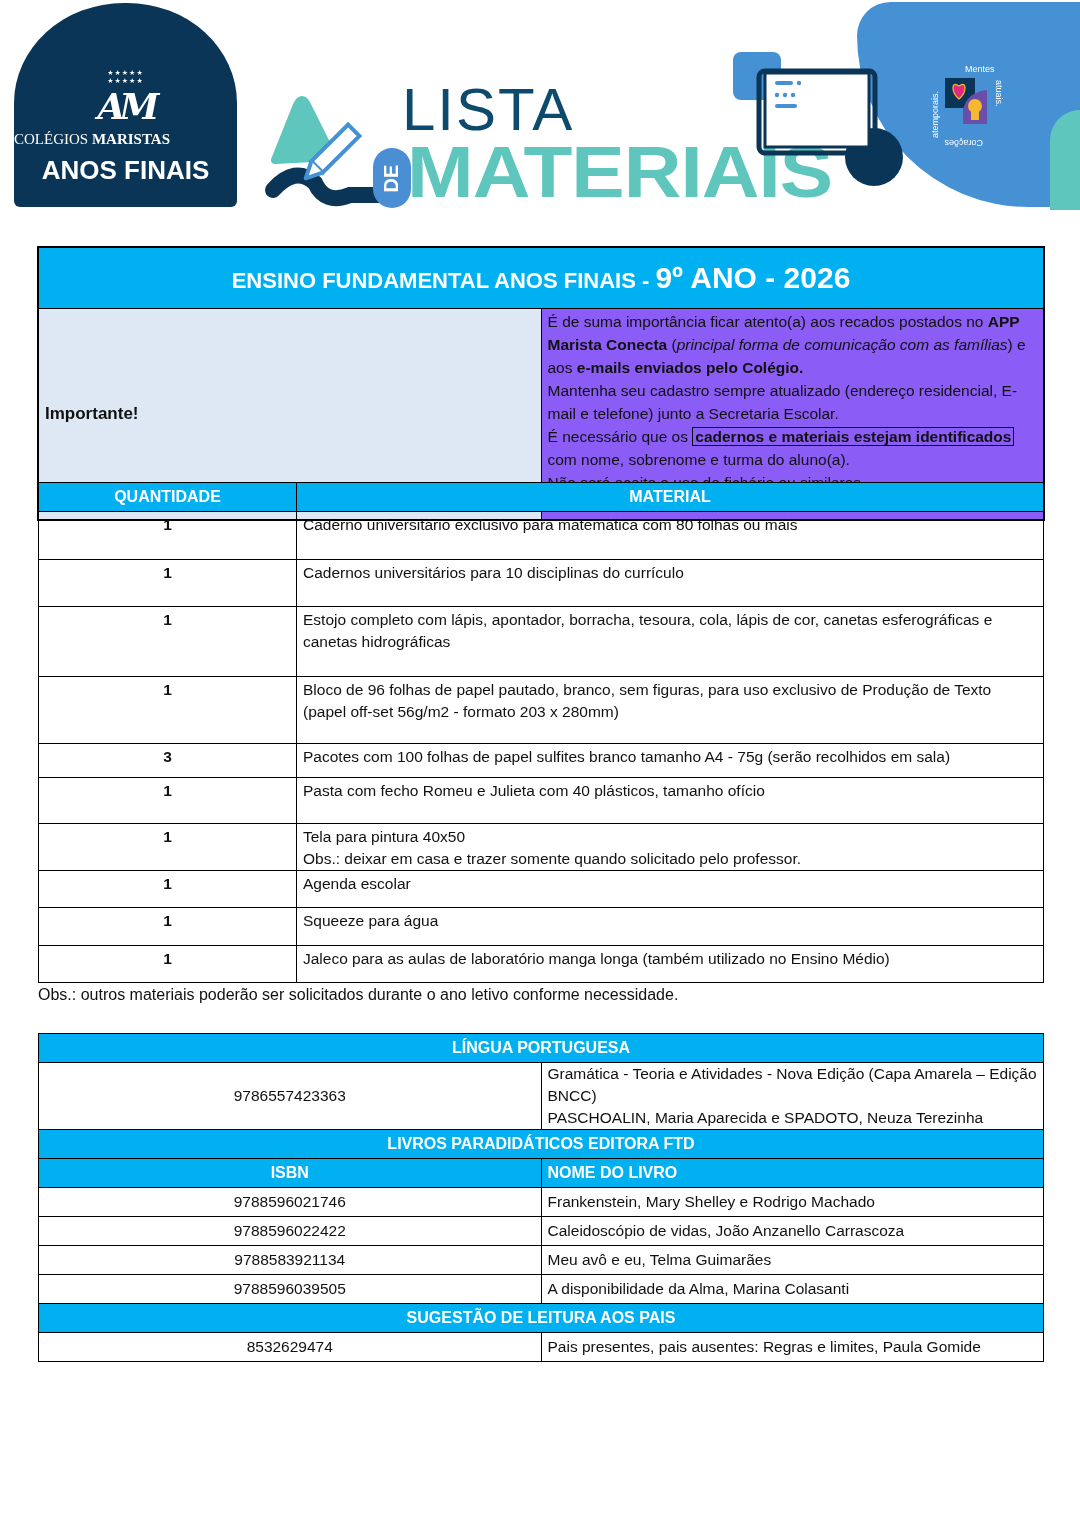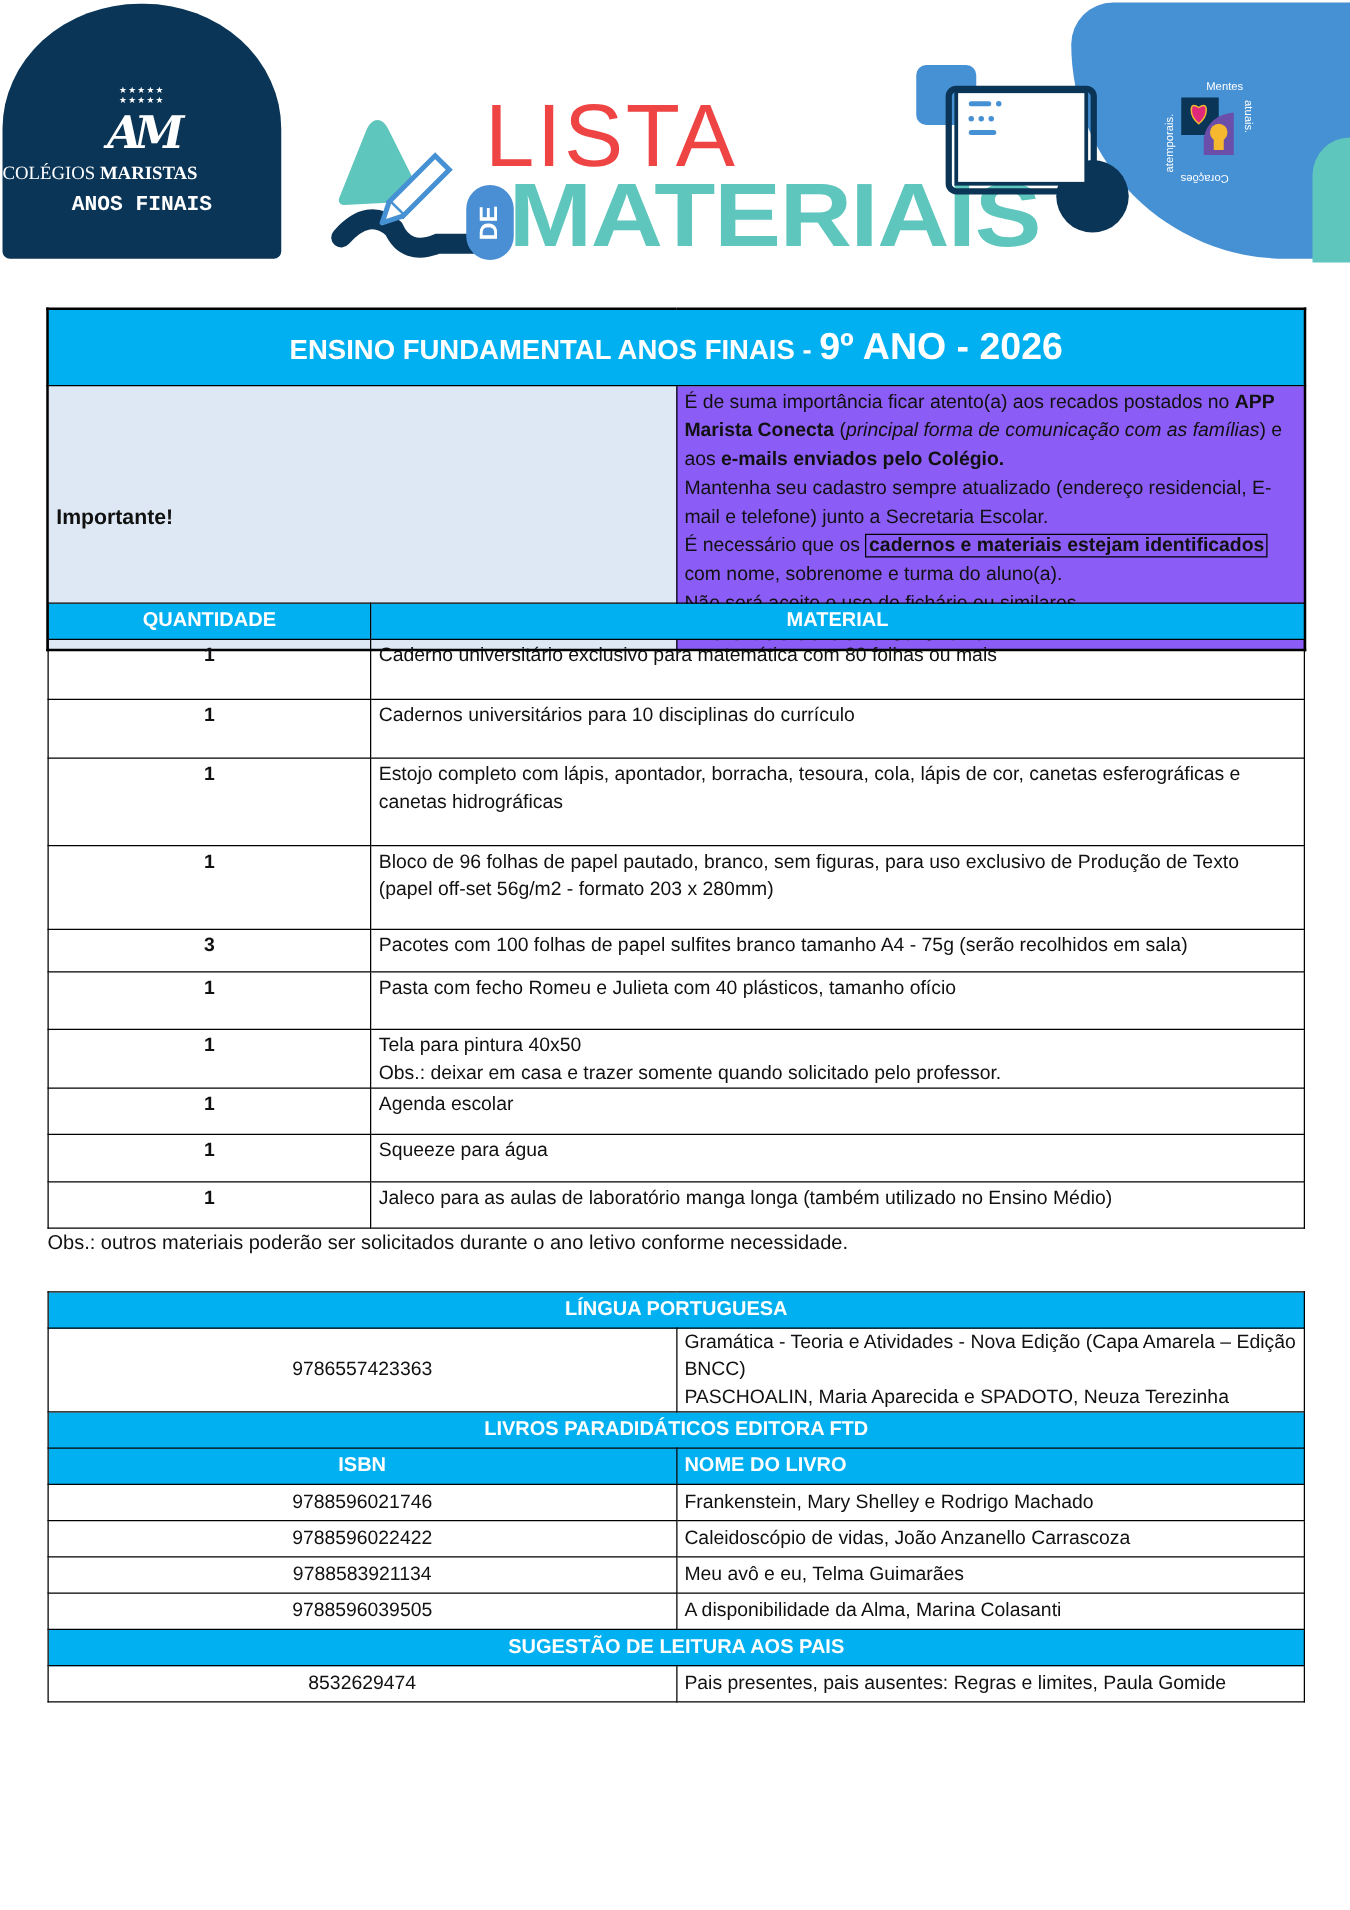--- a/index.html
+++ b/index.html
@@ -1,26 +1,26 @@
 <!DOCTYPE html>
 <html><head>
 <meta charset="utf-8">
 <style>
   html, body { margin: 0; padding: 0; background: #ffffff; }
   body { width: 1080px; height: 1528px; position: relative; overflow: hidden;
          font-family: "Liberation Sans", sans-serif; color: #111; }
   .banner { position: absolute; left: 0; top: 0; width: 1080px; height: 215px; }
-  .logo-box { position: absolute; left: 2px; top: 3px; width: 223px; height: 204px;
+  .logo-box { position: absolute; left: 14px; top: 3px; width: 223px; height: 204px;
               background: #0a3556; border-radius: 110px 110px 6px 6px / 100px 100px 6px 6px; }
   .logo-stars { position: absolute; left: 0; right: 0; top: 66px; text-align: center; color: #fff; font-size: 7px; letter-spacing: 1px; line-height: 8px; }
   .logo-mono { position: absolute; left: 0; right: 0; top: 82px; text-align: center; color: #fff; font-family: "DejaVu Serif", serif; font-size: 36px; font-weight: bold; font-style: italic; letter-spacing: -6px; }
   .logo-brand { position: absolute; left: 0; right: 0; top: 128px; text-align: left; color: #fff; font-family: "Liberation Serif", serif; font-size: 15px; }
   .logo-brand b { font-weight: bold; }
-  .logo-sub { position: absolute; left: 0; right: 0; top: 152px; text-align: center; color: #fff; font-family: Liberation Mono, monospace; font-size: 17px; font-weight: bold; }
-  .lista { position: absolute; left: 388px; top: 70px; font-family: "Liberation Sans", sans-serif; font-size: 71px; font-weight: normal; color: #ef4444; letter-spacing: 2px; line-height: 80px; }
+  .logo-sub { position: absolute; left: 0; right: 0; top: 152px; text-align: center; color: #fff; font-family: Liberation Sans, sans-serif; font-size: 26px; font-weight: bold; }
+  .lista { position: absolute; left: 402px; top: 70px; font-family: "Liberation Sans", sans-serif; font-size: 60px; font-weight: normal; color: #0c4a6e; letter-spacing: 2px; line-height: 80px; }
   .materiais { position: absolute; left: 407px; top: 140px; font-family: "Liberation Sans", sans-serif; font-size: 80px; font-weight: 900; color: #5ec6bd; line-height: 72px; letter-spacing: -1px; transform: scaleY(0.9); transform-origin: top left; }
   .de-badge { position: absolute; left: 373px; top: 148px; width: 38px; height: 60px; background: #4a8fd4; border-radius: 19px; color: #fff; font-weight: bold; font-size: 20px; display: flex; align-items: center; justify-content: center; }
   .de-badge span { transform: rotate(-90deg); display: inline-block; }
   .blue-blob { position: absolute; left: 857px; top: 2px; width: 223px; height: 205px; background: #4690d4; border-radius: 40px 0 0 205px / 40px 0 0 205px; }
   .teal-corner { position: absolute; left: 1050px; top: 110px; width: 30px; height: 100px; background: #5ec6bd; border-radius: 30px 0 0 0; }
   .blue-sq { position: absolute; left: 733px; top: 52px; width: 48px; height: 48px; background: #4690d4; border-radius: 8px; }
   .dark-circle { position: absolute; left: 845px; top: 128px; width: 58px; height: 58px; background: #0a3556; border-radius: 50%; }
   .page-title-logo { position: absolute; left: 925px; top: 62px; width: 92px; height: 85px; }
 
   .tbl { position: absolute; border-collapse: collapse; table-layout: fixed; font-family: "Liberation Sans", sans-serif; }

